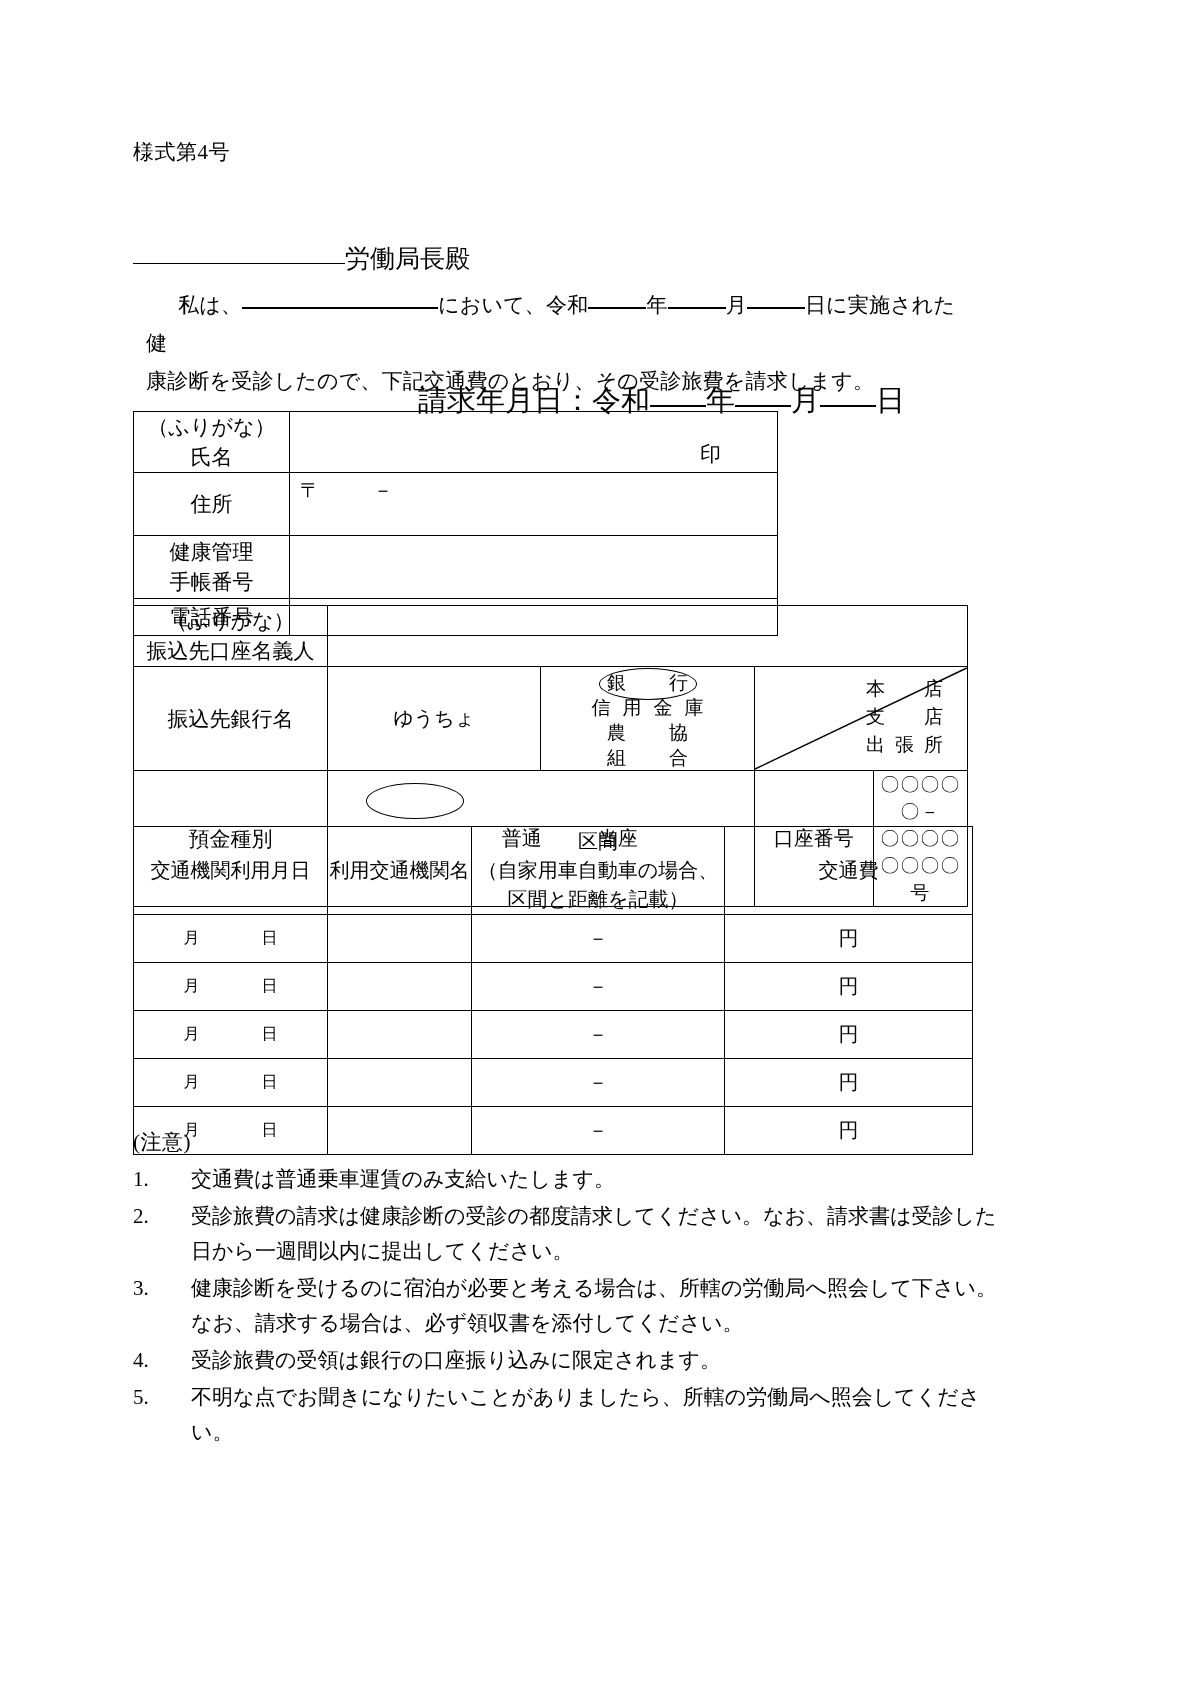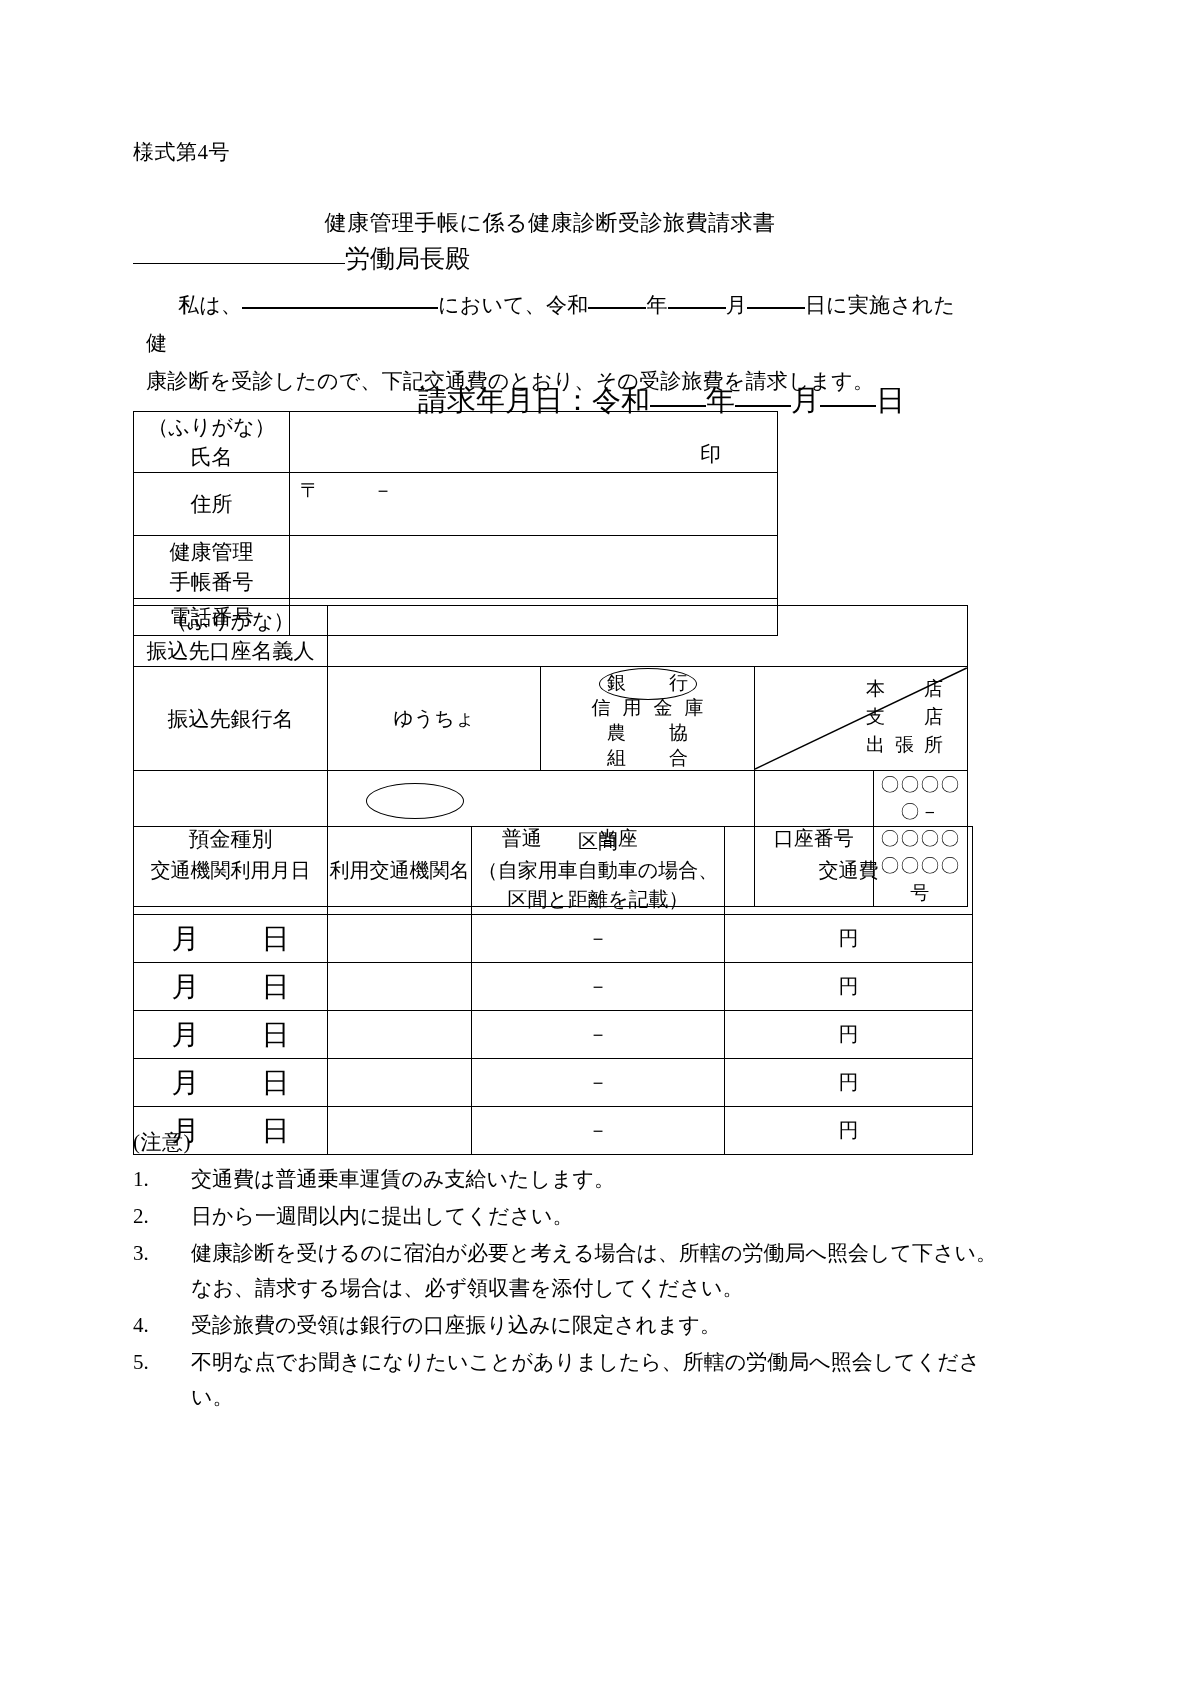--- a/index.html
+++ b/index.html
@@ -245,21 +245,21 @@
   .th-name { width: 143px; }
   .th-section { width: 252px; }
   .th-fare { width: 247px; }
   .transport-head td {
     height: 86px;
     font-size: 20px;
     line-height: 29px;
   }
   .transport-row td { height: 47px; }
   .date-cell {
-    font-size: 28px;
+    font-size: 16px;
     text-align: center;
   }
   .date-cell .m { display: inline-block; margin-right: 62px; }
   .dash-cell { font-size: 20px; }
   .fare-cell {
     text-align: right;
     padding-right: 12px;
     font-size: 20px;
   }
 
@@ -289,21 +289,20 @@
   }
 </style>
 </head>
 <body>
 
 <div class="page">
 
   <div class="form-no">様式第4号</div>
 
 
-  <div class="doc-title">健康管理手帳に係る健康診断受診旅費請求書</div>
 
   <div class="addressee">
     <span class="blankline"></span><span>労働局長殿</span>
   </div>
 
   <div class="intro">
     <span class="indent"></span><span>私は、</span><span class="ul-long"></span><span>において、令和</span><span class="ul-short"></span><span>年</span><span class="ul-short"></span><span>月</span><span class="ul-short"></span><span>日に実施された健</span><br><span>康診断を受診したので、下記交通費のとおり、その受診旅費を請求します。</span>
   </div>
 
   <div class="claim-date">
@@ -448,20 +447,21 @@
     <div id="notes-list">
         <div class="note-item">
           <div class="note-num">1.</div>
           <div class="note-text">
             <div>交通費は普通乗車運賃のみ支給いたします。</div>
           </div>
         </div>
         <div class="note-item">
           <div class="note-num">2.</div>
           <div class="note-text">
+            <div>受診旅費の請求は健康診断の受診の都度請求してください。なお、請求書は受診した</div>
             <div>日から一週間以内に提出してください。</div>
           </div>
         </div>
         <div class="note-item">
           <div class="note-num">3.</div>
           <div class="note-text">
             <div>健康診断を受けるのに宿泊が必要と考える場合は、所轄の労働局へ照会して下さい。</div>
             <div>なお、請求する場合は、必ず領収書を添付してください。</div>
           </div>
         </div>

